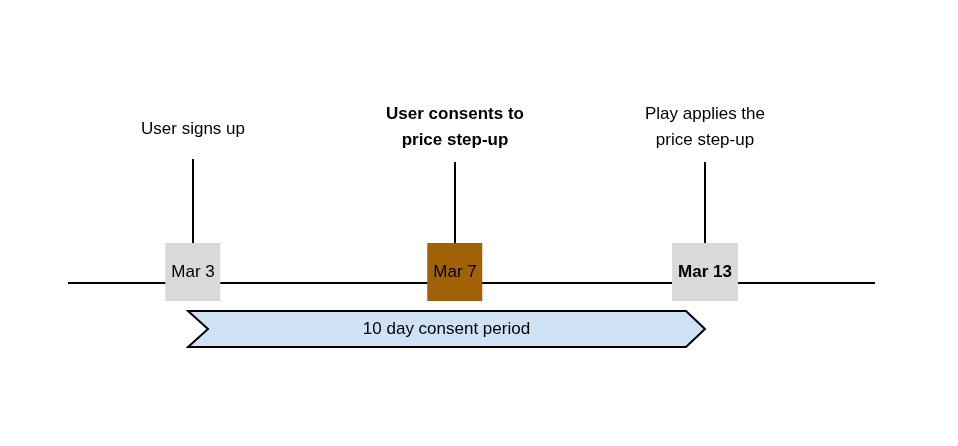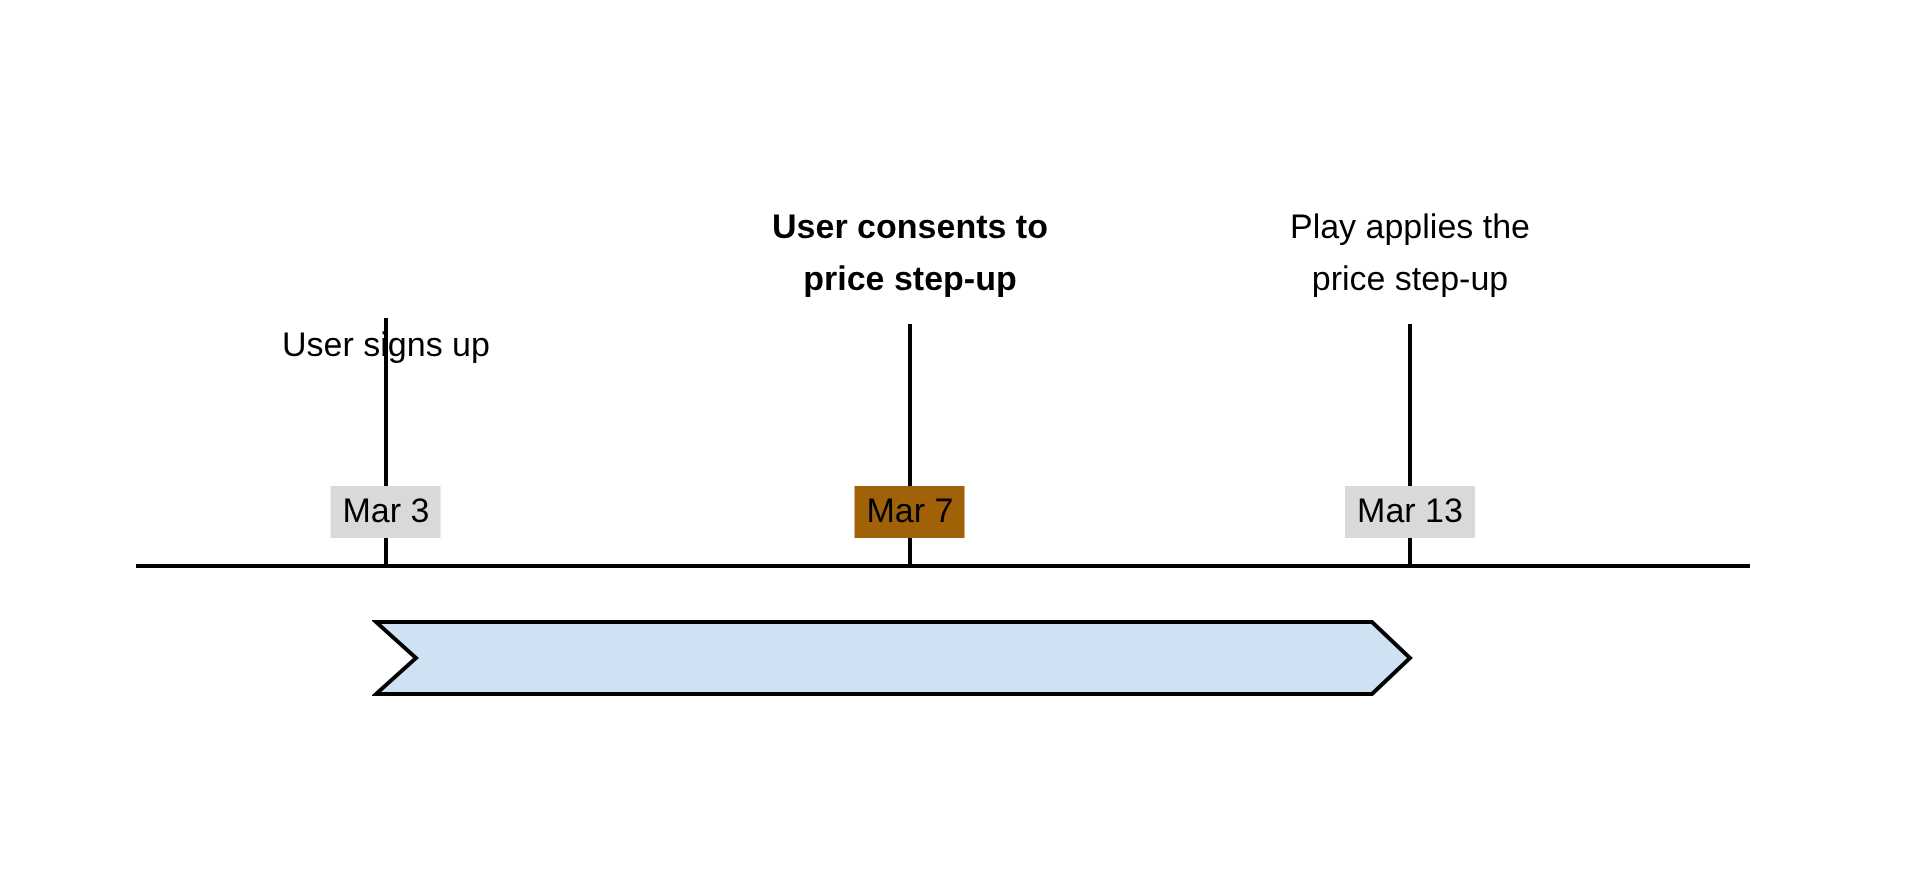--- a/index.html
+++ b/index.html
@@ -26,36 +26,36 @@
   .tick.t0 { left: 192px; top: 159px; height: 124px; }
   .tick.t1 { left: 454px; top: 162px; height: 121px; }
   .tick.t2 { left: 704px; top: 162px; height: 121px; }
   .event-label {
     position: absolute;
     text-align: center;
     font-size: 17px;
     line-height: 26px;
     white-space: pre-line;
   }
-  .event-label.e0 { left: 93px;  top: 116px; width: 200px; margin-top: 44px; }
+  .event-label.e0 { left: 93px;  top: 116px; width: 200px; }
   .event-label.e1 { left: 345px; top: 101px; width: 220px; font-weight: bold; }
   .event-label.e2 { left: 595px; top: 101px; width: 220px; }
   .date-badge {
     position: absolute;
     top: 243px;
     transform: translateX(-50%);
     background: #d9d9d9;
     font-size: 17px;
     line-height: 24px;
-    padding: 1px 6px;
+    padding: 17px 6px;
     white-space: nowrap;
   }
   .date-badge.d0 { left: 193px; }
   .date-badge.d1 { left: 455px; }
-  .date-badge.d2 { left: 705px; }
+  .date-badge.d2 { left: 705px; font-weight: bold; }
   .banner-svg {
     position: absolute;
     left: 186px; top: 309px;
     width: 521px; height: 40px;
   }
   .banner-label {
     position: absolute;
     left: 186px; top: 310px;
     width: 521px; height: 37px;
     display: flex;
@@ -81,14 +81,15 @@
   <div class="event-label e2">Play applies the
 price step-up</div>
 
   <div class="date-badge d0" style="background: rgb(217, 217, 217);">Mar 3</div>
   <div class="date-badge d1" style="background: #a16207;">Mar 7</div>
   <div class="date-badge d2" style="background: rgb(217, 217, 217);">Mar 13</div>
 
   <svg class="banner-svg" viewBox="0 0 521 40" aria-hidden="true">
     <polygon points="2,2 500,2 519,20 500,38 2,38 22,20" stroke="#000000" stroke-width="2" stroke-linejoin="miter" fill="#cfe2f3"></polygon>
   </svg>
+  <div class="banner-label">10 day consent period</div>
 
 </div>
 
 </body></html>

